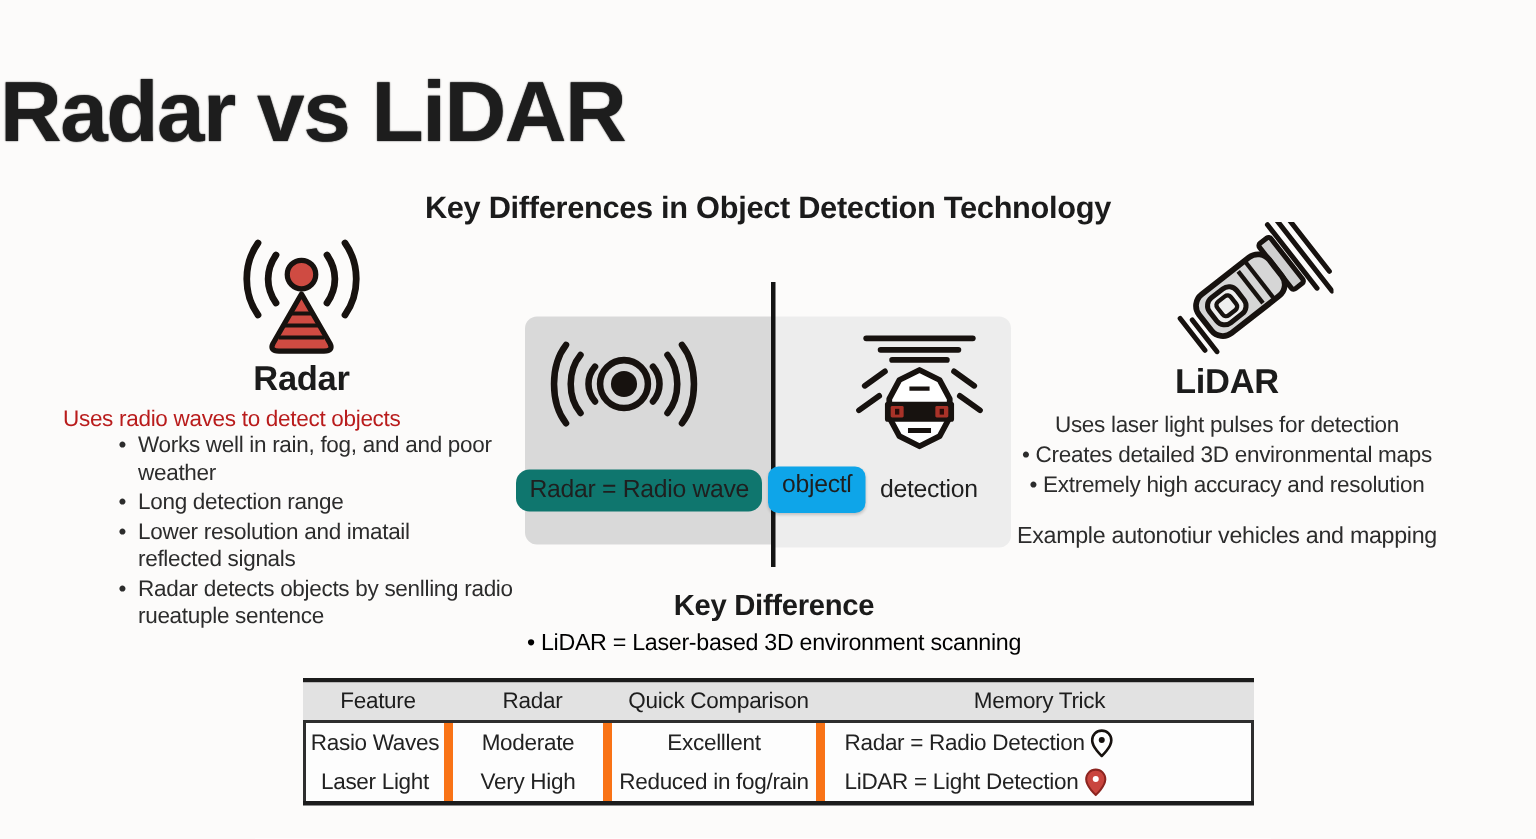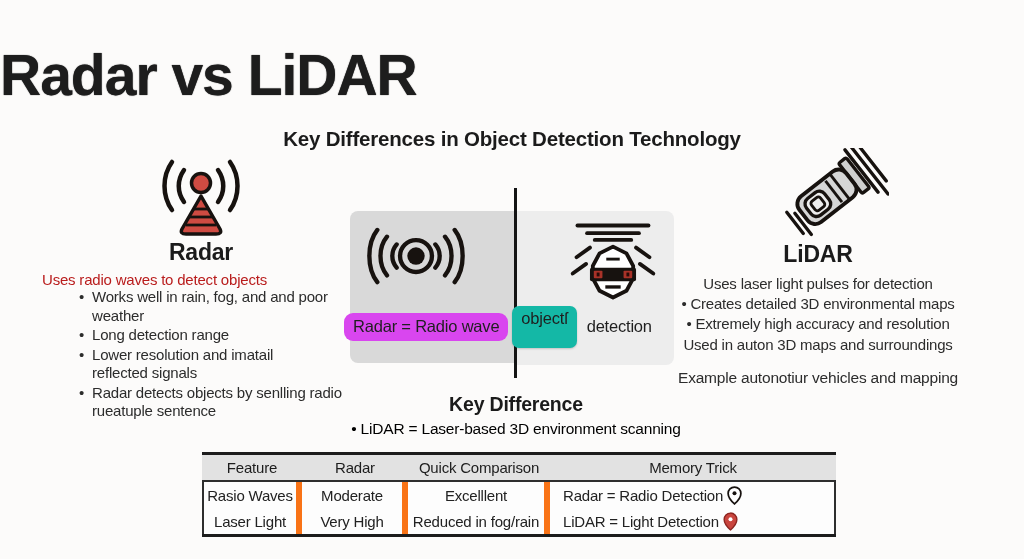--- a/index.html
+++ b/index.html
@@ -35,23 +35,23 @@
   
   .panel-left  { position:absolute; left:350px; top:211px; width:165px; height:152px; background:#d9d9d9; border-radius:8px 0 0 8px; }
   .panel-right { position:absolute; left:515px; top:211px; width:159px; height:154px; background:#ededed; border-radius:0 8px 8px 0; }
   .divider-v   { position:absolute; left:514px; top:188px; width:3px; height:190px; background:#141414; }
   .radio-icon-wrap { position:absolute; left:358px; top:222px; width:116px; height:70px; }
   .car-icon-wrap   { position:absolute; left:565px; top:216px; width:96px; height:92px; }
   .center-caption {
     position:absolute; left:344px; top:311px; height:31px;
     display:flex; align-items:center; font-size:16.5px; color:#1f1f1f;
   }
-  .caption-gray-pill { background:#d946ef; border-radius:9px; padding:4px 9px 5px 9px;text-align:right; }
+  .caption-gray-pill { background:#0f766e; border-radius:9px; padding:4px 9px 5px 9px;text-align:right; }
   .caption-white-pill {
-    background:#14b8a6; border-radius:7px; padding:3px 9px 20px 9px; margin-left:4px;
+    background:#0ea5e9; border-radius:7px; padding:3px 9px 9px 9px; margin-left:4px;
     box-shadow:0 1px 2px rgba(0,0,0,0.18);
   }
   .caption-suffix { margin-left:10px; }
 
   
   .lidar-col { position:absolute; left:650px; top:148px; width:336px; text-align:center; }
   .lidar-icon-wrap { display:flex; justify-content:center; height:92px; padding-left:30px; }
   .lidar-lines { margin-top:6px; font-size:15px; line-height:20.2px; color:#2c2c2c; list-style:none; }
   .lidar-lines li.bulleted::before { content:"• "; }
   .lidar-example { margin-top:14px; font-size:15.5px; color:#2c2c2c; }
@@ -180,21 +180,20 @@
           <line x1="58" y1="33" x2="58" y2="61" stroke="#17120f" stroke-width="3"></line>
           <line x1="66" y1="31" x2="66" y2="63" stroke="#17120f" stroke-width="3"></line>
         </g>
       </svg>
     </div>
     <div class="side-heading">LiDAR</div>
     <ul class="lidar-lines">
       <li>Uses laser light pulses for detection</li>
       <li class="bulleted">Creates detailed 3D environmental maps</li>
       <li class="bulleted">Extremely high accuracy and resolution</li>
-      <li>Used in auton 3D maps and surroundings</li>
     </ul>
     <div class="lidar-example">Example autonotiur vehicles and mapping</div>
   </div>
 
   <div class="key-diff">
     <div class="key-diff-heading">Key Difference</div>
     <div class="key-diff-bullet">LiDAR = Laser-based 3D environment scanning</div>
   </div>
 
   <div class="cmp-table">

